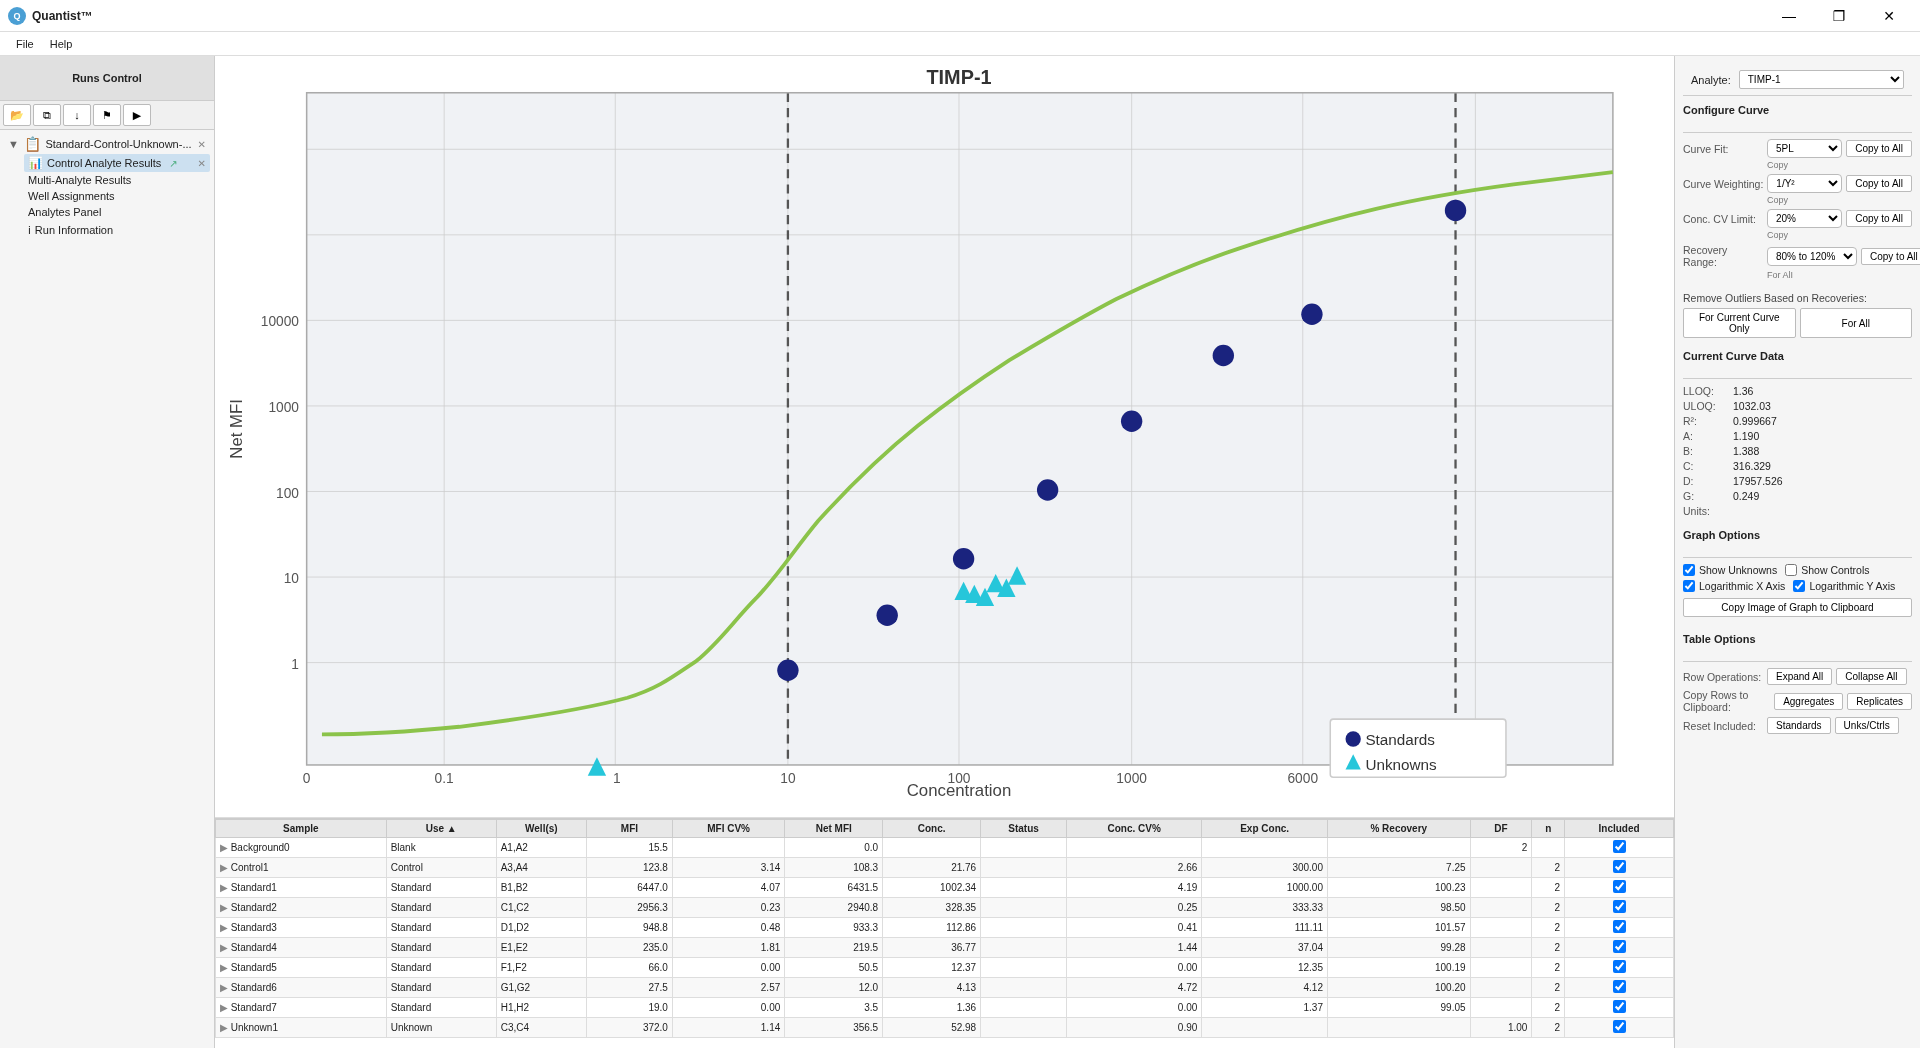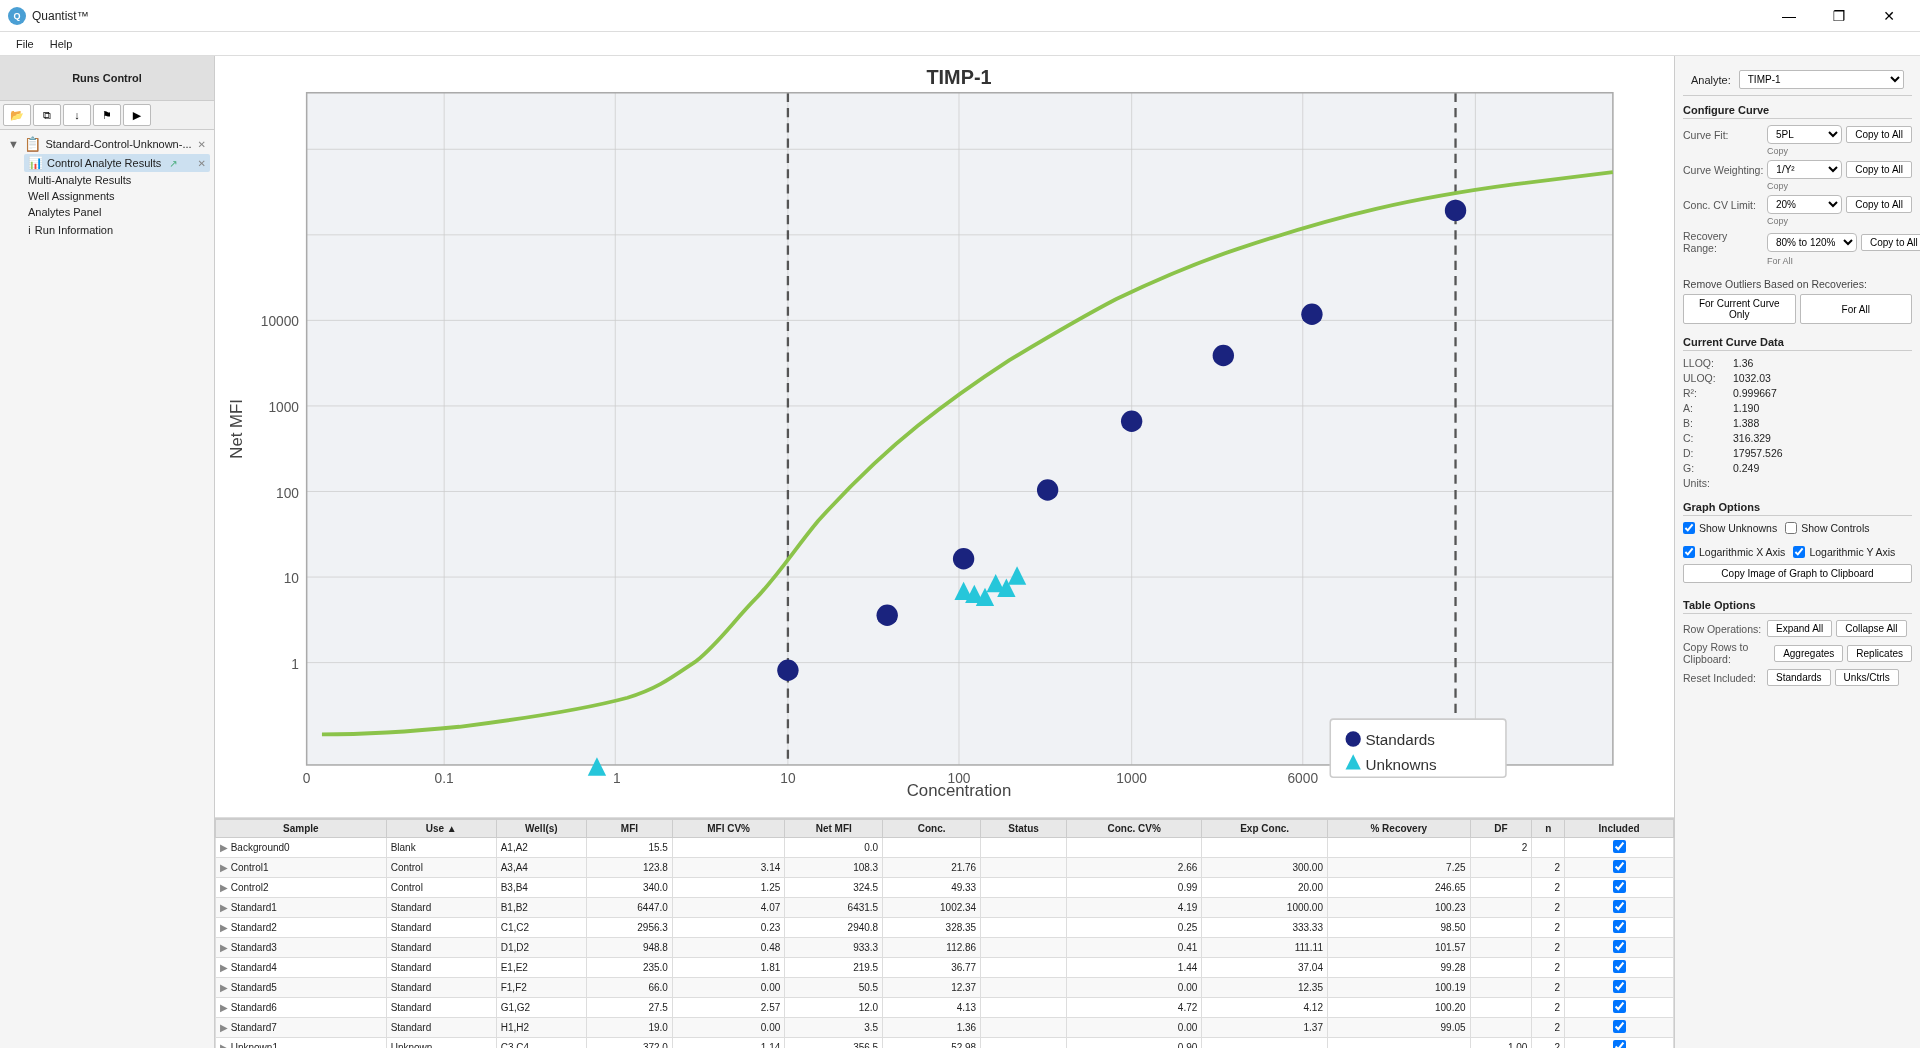--- a/index.html
+++ b/index.html
@@ -2,21 +2,21 @@
 <html><head>
   <meta charset="utf-8">
   <style>
     * { box-sizing: border-box; margin: 0; padding: 0; }
     body { font-family: 'Segoe UI', Arial, sans-serif; font-size: 11px; background: #f0f0f0; color: #222; overflow: hidden; width: 1920px; height: 1048px; }
     
     
     #title-bar { display: flex; align-items: center; justify-content: space-between; background: #fff; height: 32px; padding: 0 8px; border-bottom: 1px solid #ddd; }
     #title-bar-left { display: flex; align-items: center; gap: 6px; }
     #title-bar-logo { width: 18px; height: 18px; background: #4a9fd4; border-radius: 50%; display: flex; align-items: center; justify-content: center; color: white; font-size: 9px; font-weight: bold; }
-    #title-bar-title { font-size: 12px; font-weight: 400; }
+    #title-bar-title { font-size: 12px; font-weight: 700; }
     #title-bar-controls { display: flex; gap: 4px; }
     .title-btn { width: 46px; height: 32px; border: none; background: transparent; cursor: pointer; font-size: 14px; display: flex; align-items: center; justify-content: center; }
     
     
     #menu-bar { display: flex; align-items: center; background: #fff; height: 24px; padding: 0 8px; border-bottom: 1px solid #ddd; }
     .menu-item { padding: 2px 8px; font-size: 11px; cursor: pointer; }
     
     
     #main { display: flex; height: calc(1048px - 56px); }
     
@@ -42,21 +42,21 @@
     
     #table-area { height: 230px; overflow-y: auto; overflow-x: auto; border-top: 1px solid #ccc; }
     table { border-collapse: collapse; font-size: 10px; width: 100%; }
     thead th { background: #e8e8e8; border: 1px solid #ccc; padding: 3px 4px; font-weight: 600; white-space: nowrap; position: sticky; top: 0; z-index: 1; }
     tbody td { border: 1px solid #ddd; padding: 2px 4px; white-space: nowrap; }
     tbody tr:nth-child(even) { background: #f8f8f8; }
     
     
     #right-panel { width: 245px; background: #f5f5f5; padding: 8px; overflow-y: auto; font-size: 11px; }
     .panel-section { margin-bottom: 12px; }
-    .panel-section-title { font-weight: 600; font-size: 11px; margin-bottom: 6px; border-bottom: 1px solid #ccc; padding-bottom: 2px; }
+    .panel-section-title { font-weight: 600; font-size: 11px; margin-bottom: 6px; border-bottom: 1px solid #ccc; padding-bottom: 16px; }
     .panel-row { display: flex; align-items: center; margin-bottom: 4px; gap: 4px; }
     .panel-label { color: #555; min-width: 80px; font-size: 10.5px; }
     .panel-select { border: 1px solid #bbb; background: #fff; padding: 2px 4px; font-size: 10px; border-radius: 4px; flex: 1; cursor: pointer; }
     .panel-btn { border: 1px solid #bbb; background: #fff; padding: 2px 8px; font-size: 10px; cursor: pointer; border-radius: 2px; white-space: nowrap; }
     .panel-btn-wide { width: 100%; text-align: center; padding: 3px; border: 1px solid #bbb; background: #fff; cursor: pointer; border-radius: 2px; font-size: 10px; margin-bottom: 4px; }
     .outlier-label { font-size: 10.5px; color: #444; margin-bottom: 4px; }
     .outlier-btns { display: flex; gap: 4px; }
     .outlier-btn { flex: 1; border: 1px solid #bbb; background: #fff; padding: 3px 4px; font-size: 10px; cursor: pointer; border-radius: 2px; text-align: center; }
     
     .data-row { display: flex; align-items: center; margin-bottom: 3px; }
@@ -256,36 +256,20 @@
     <td style="text-align:right">21.76</td>
     <td></td>
     <td style="text-align:right">2.66</td>
     <td style="text-align:right">300.00</td>
     <td style="text-align:right">7.25</td>
     <td style="text-align:right"></td>
     <td style="text-align:right">2</td>
     <td style="text-align:center"><input type="checkbox" checked="" style=""></td>
   </tr>
             <tr>
-    <td><span style="color:#888;margin-right:3px;">▶</span>Control2</td>
-    <td>Control</td>
-    <td>B3,B4</td>
-    <td style="text-align:right">340.0</td>
-    <td style="text-align:right">1.25</td>
-    <td style="text-align:right">324.5</td>
-    <td style="text-align:right">49.33</td>
-    <td></td>
-    <td style="text-align:right">0.99</td>
-    <td style="text-align:right">20.00</td>
-    <td style="text-align:right">246.65</td>
-    <td style="text-align:right"></td>
-    <td style="text-align:right">2</td>
-    <td style="text-align:center"><input type="checkbox" checked="" style=""></td>
-  </tr>
-            <tr>
     <td><span style="color:#888;margin-right:3px;">▶</span>Standard1</td>
     <td>Standard</td>
     <td>B1,B2</td>
     <td style="text-align:right">6447.0</td>
     <td style="text-align:right">4.07</td>
     <td style="text-align:right">6431.5</td>
     <td style="text-align:right">1002.34</td>
     <td></td>
     <td style="text-align:right">4.19</td>
     <td style="text-align:right">1000.00</td>
@@ -503,21 +487,21 @@
         <span class="data-value">0.249</span>
       </div>
       <div class="data-row">
         <span class="data-label">Units:</span>
         <span class="data-value"></span>
       </div>
     </div>
 
     <div class="panel-section">
       <div class="panel-section-title">Graph Options</div>
-      <div style="display:flex; gap:8px; margin-bottom:12px;">
+      <div style="display:flex; gap:8px; margin-bottom:4px;">
         <label class="checkbox-row">
           <input type="checkbox" checked="" style="">
           <span>Show Unknowns</span>
         </label>
         <label class="checkbox-row">
           <input type="checkbox" style="">
           <span>Show Controls</span>
         </label>
       </div>
       <div style="display:flex; gap:8px; margin-bottom:6px;">

